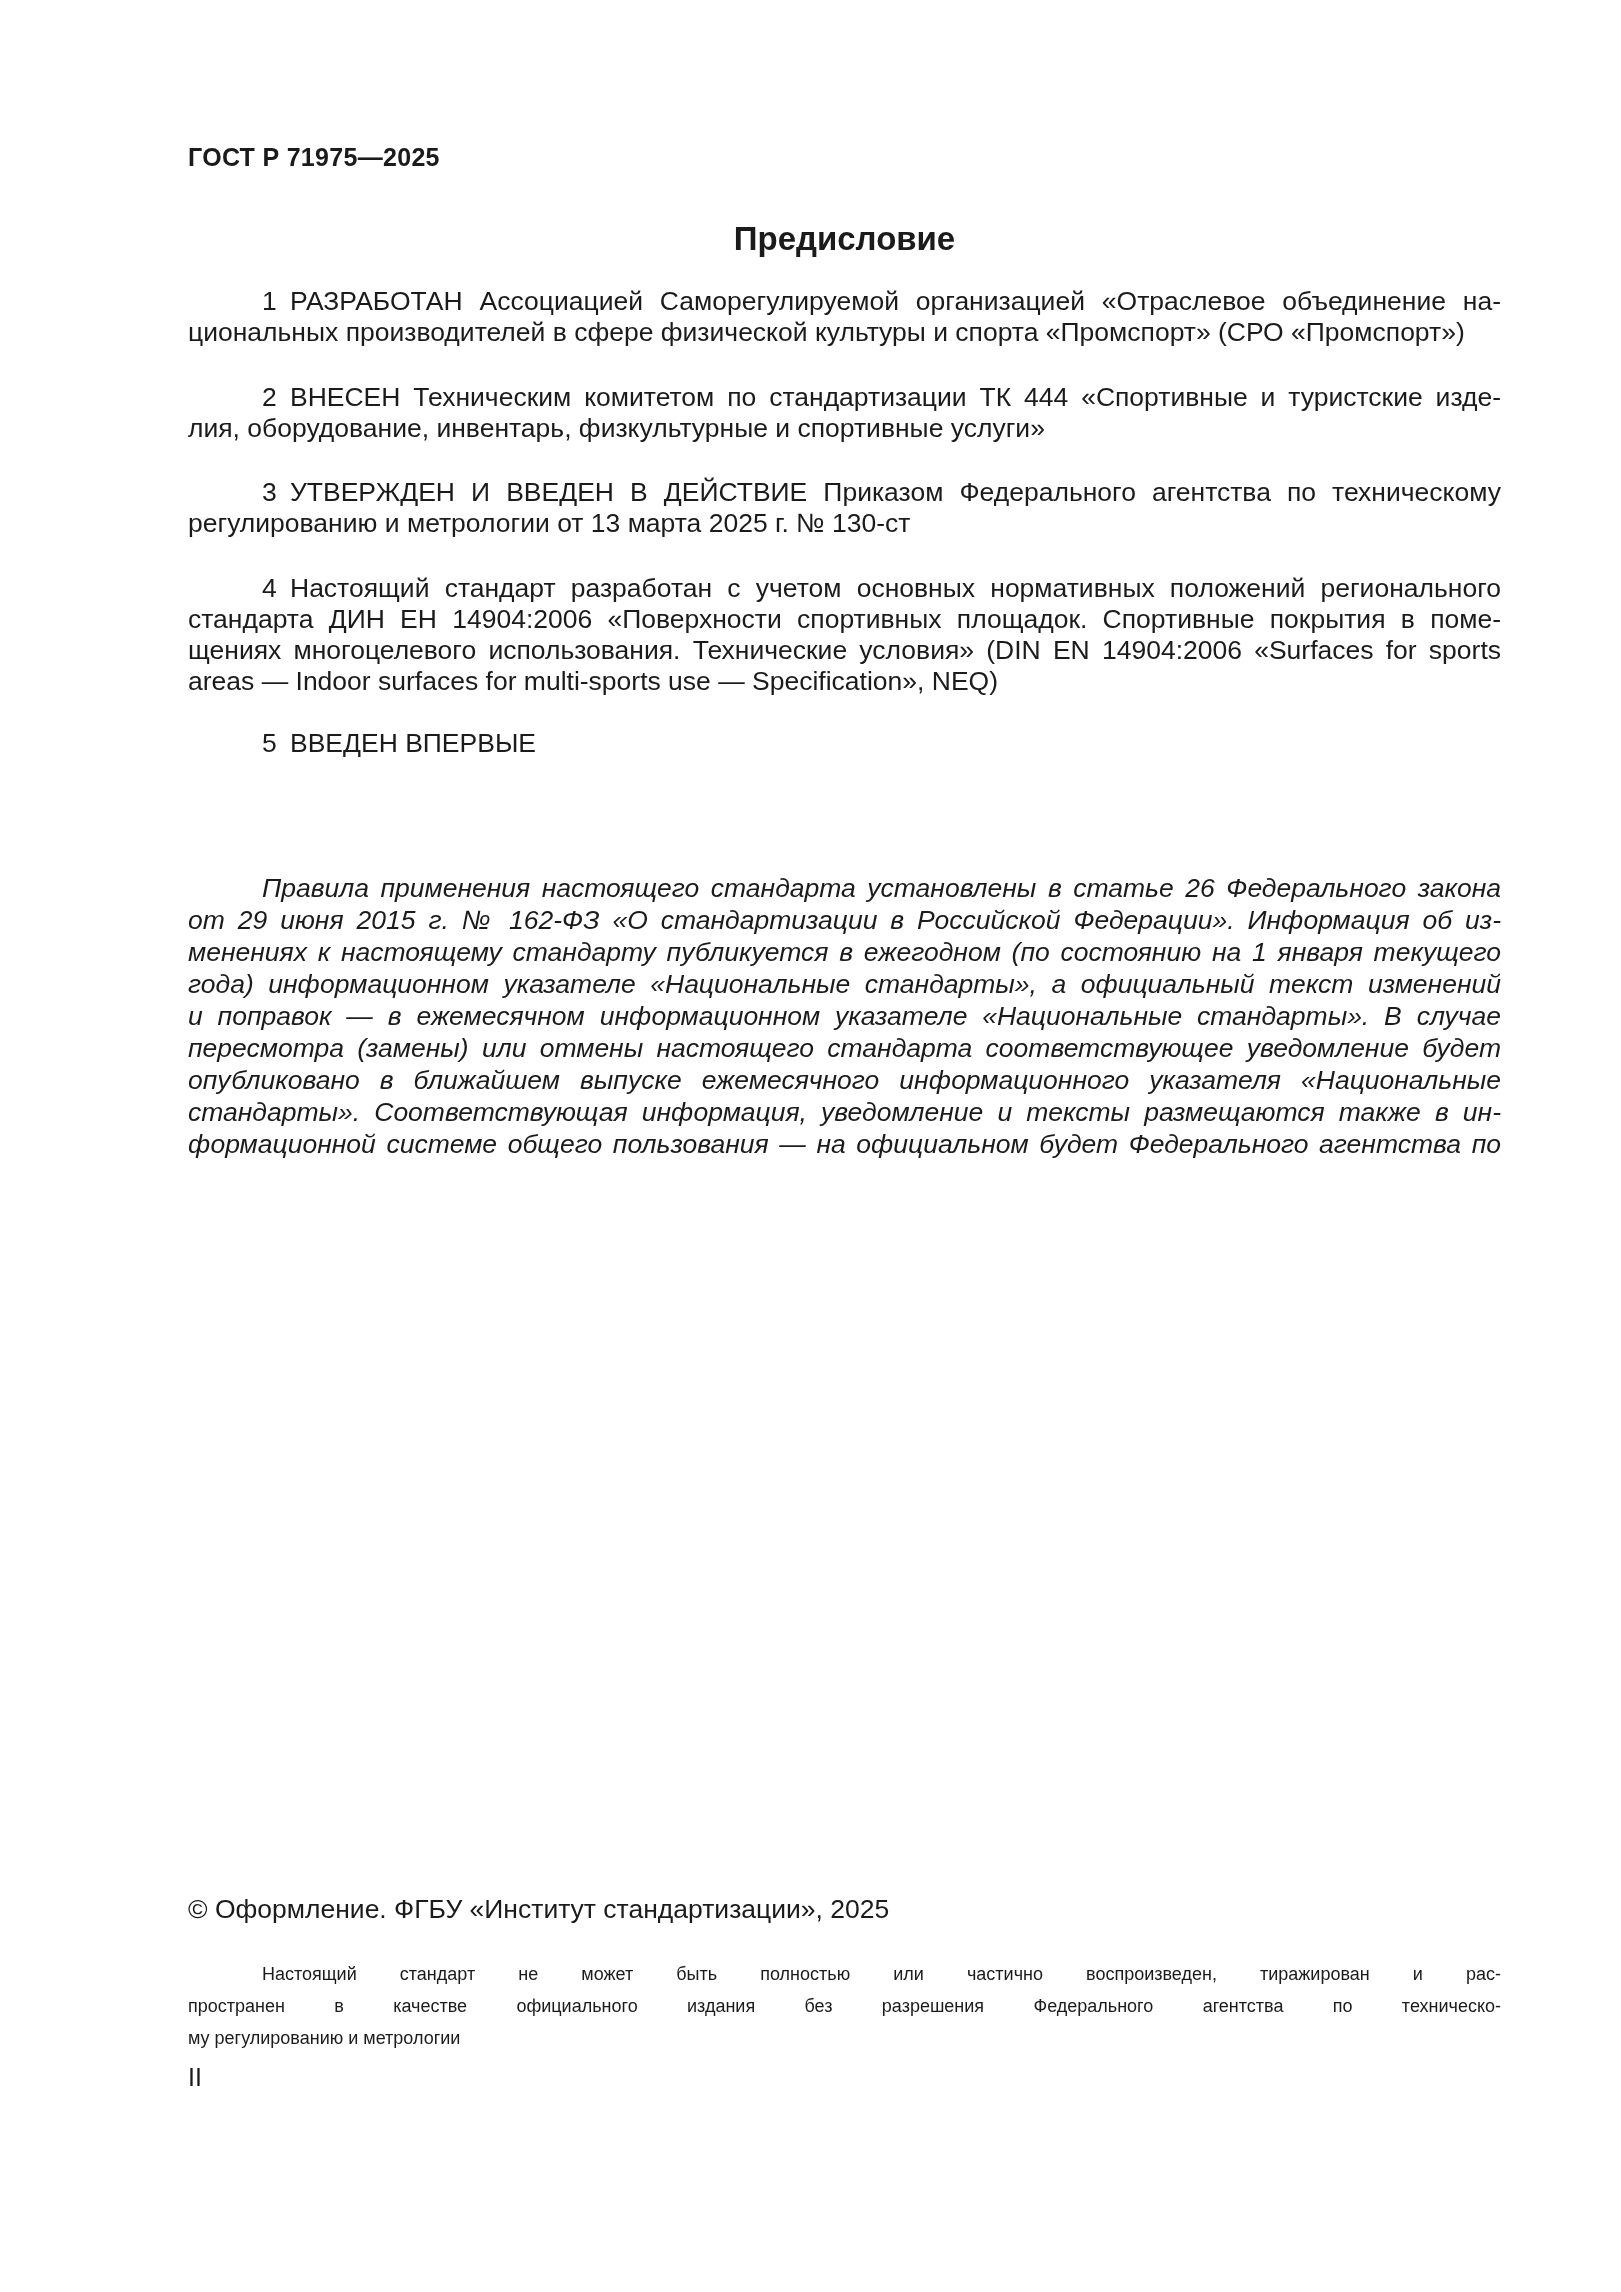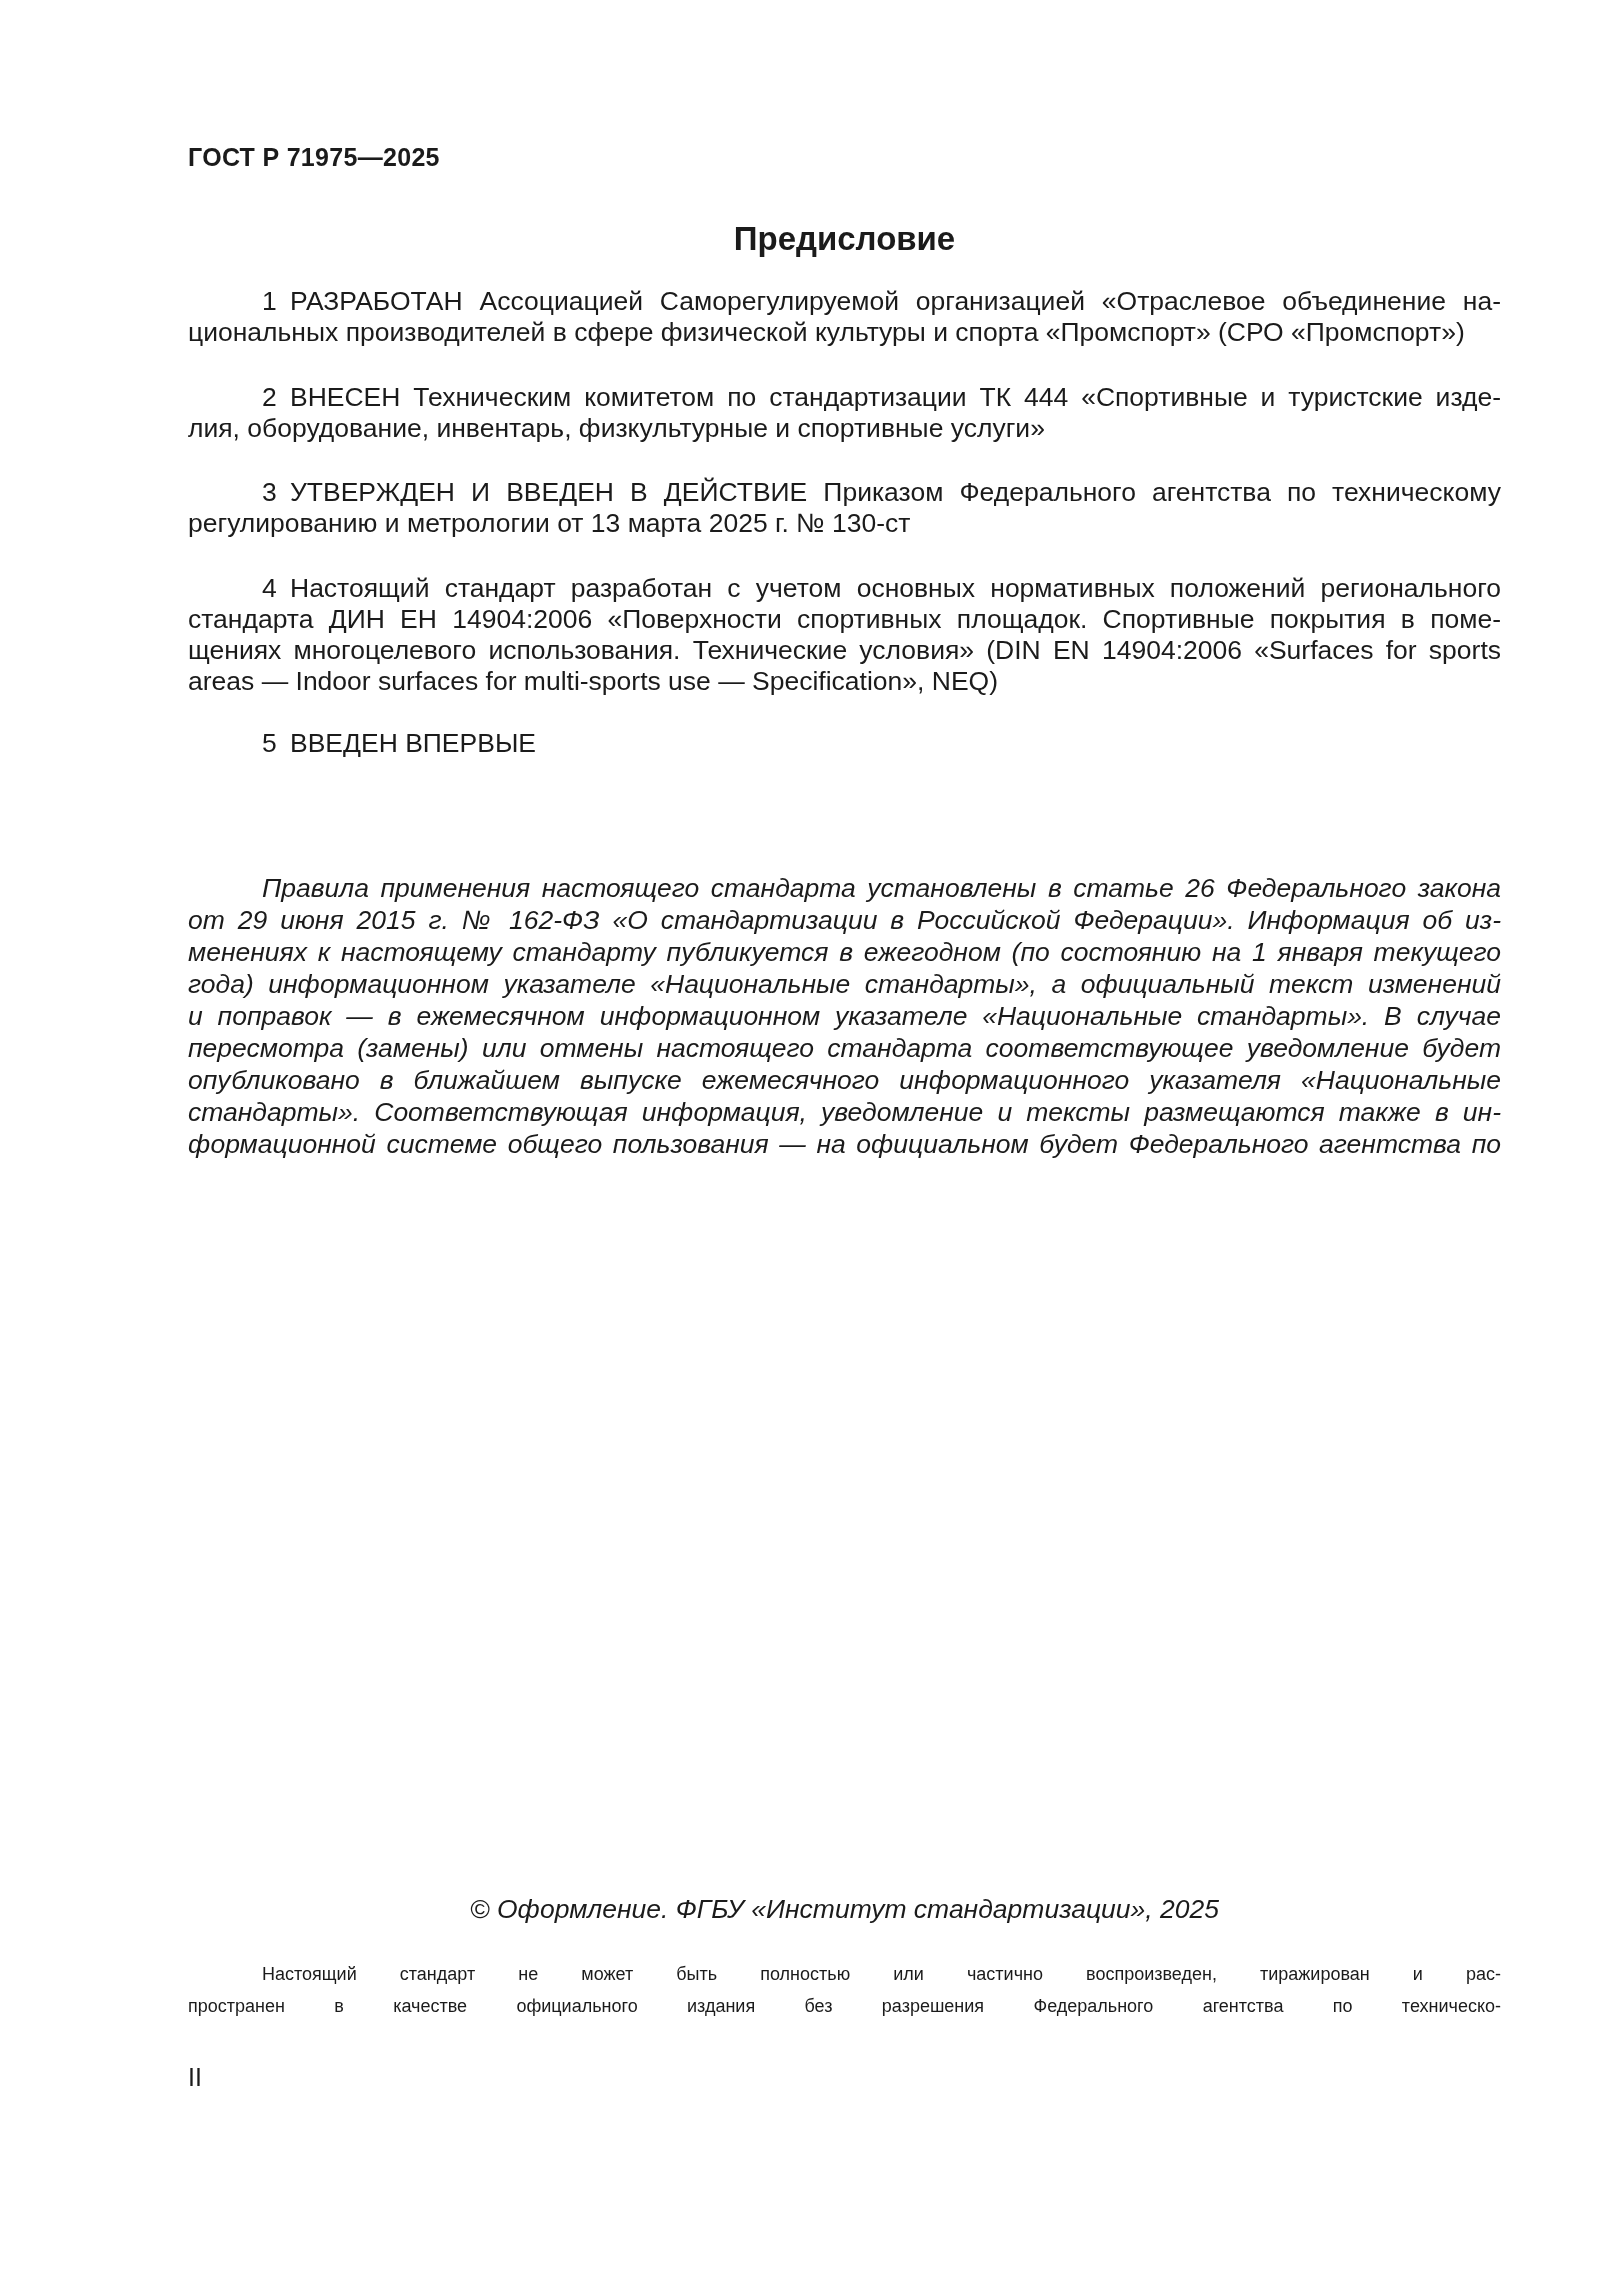--- a/index.html
+++ b/index.html
@@ -47,22 +47,21 @@
   .app-note {
     top: 872px;
     font-size: 26.5px;
     font-style: italic;
     line-height: 32px;
   }
   .copyright {
     top: 1894px;
     font-size: 26.5px;
     line-height: 31px;
-    text-align: center;
-    font-style: italic;
+    text-align: left;
   }
   .restriction {
     top: 1958px;
     font-size: 18px;
     line-height: 32px;
   }
   .page-number {
     top: 2062px;
     font-size: 25px;
     line-height: 31px;
@@ -120,18 +119,19 @@
       <div class="ln">опубликовано в ближайшем выпуске ежемесячного информационного указателя «Национальные</div>
       <div class="ln">стандарты». Соответствующая информация, уведомление и тексты размещаются также в ин-</div>
       <div class="ln">формационной системе общего пользования — на официальном будет Федерального агентства по</div>
     </div>
 
   <div class="block copyright">© Оформление. ФГБУ «Институт стандартизации», 2025</div>
 
   <div class="block restriction">
       <div class="ln ln-first">Настоящий стандарт не может быть полностью или частично воспроизведен, тиражирован и рас-</div>
       <div class="ln">пространен в качестве официального издания без разрешения Федерального агентства по техническо-</div>
+      <div class="ln ln-last">му регулированию и метрологии</div>
     </div>
 
   <div class="block page-number">II</div>
 
 </div>
 
 
 </body></html>

